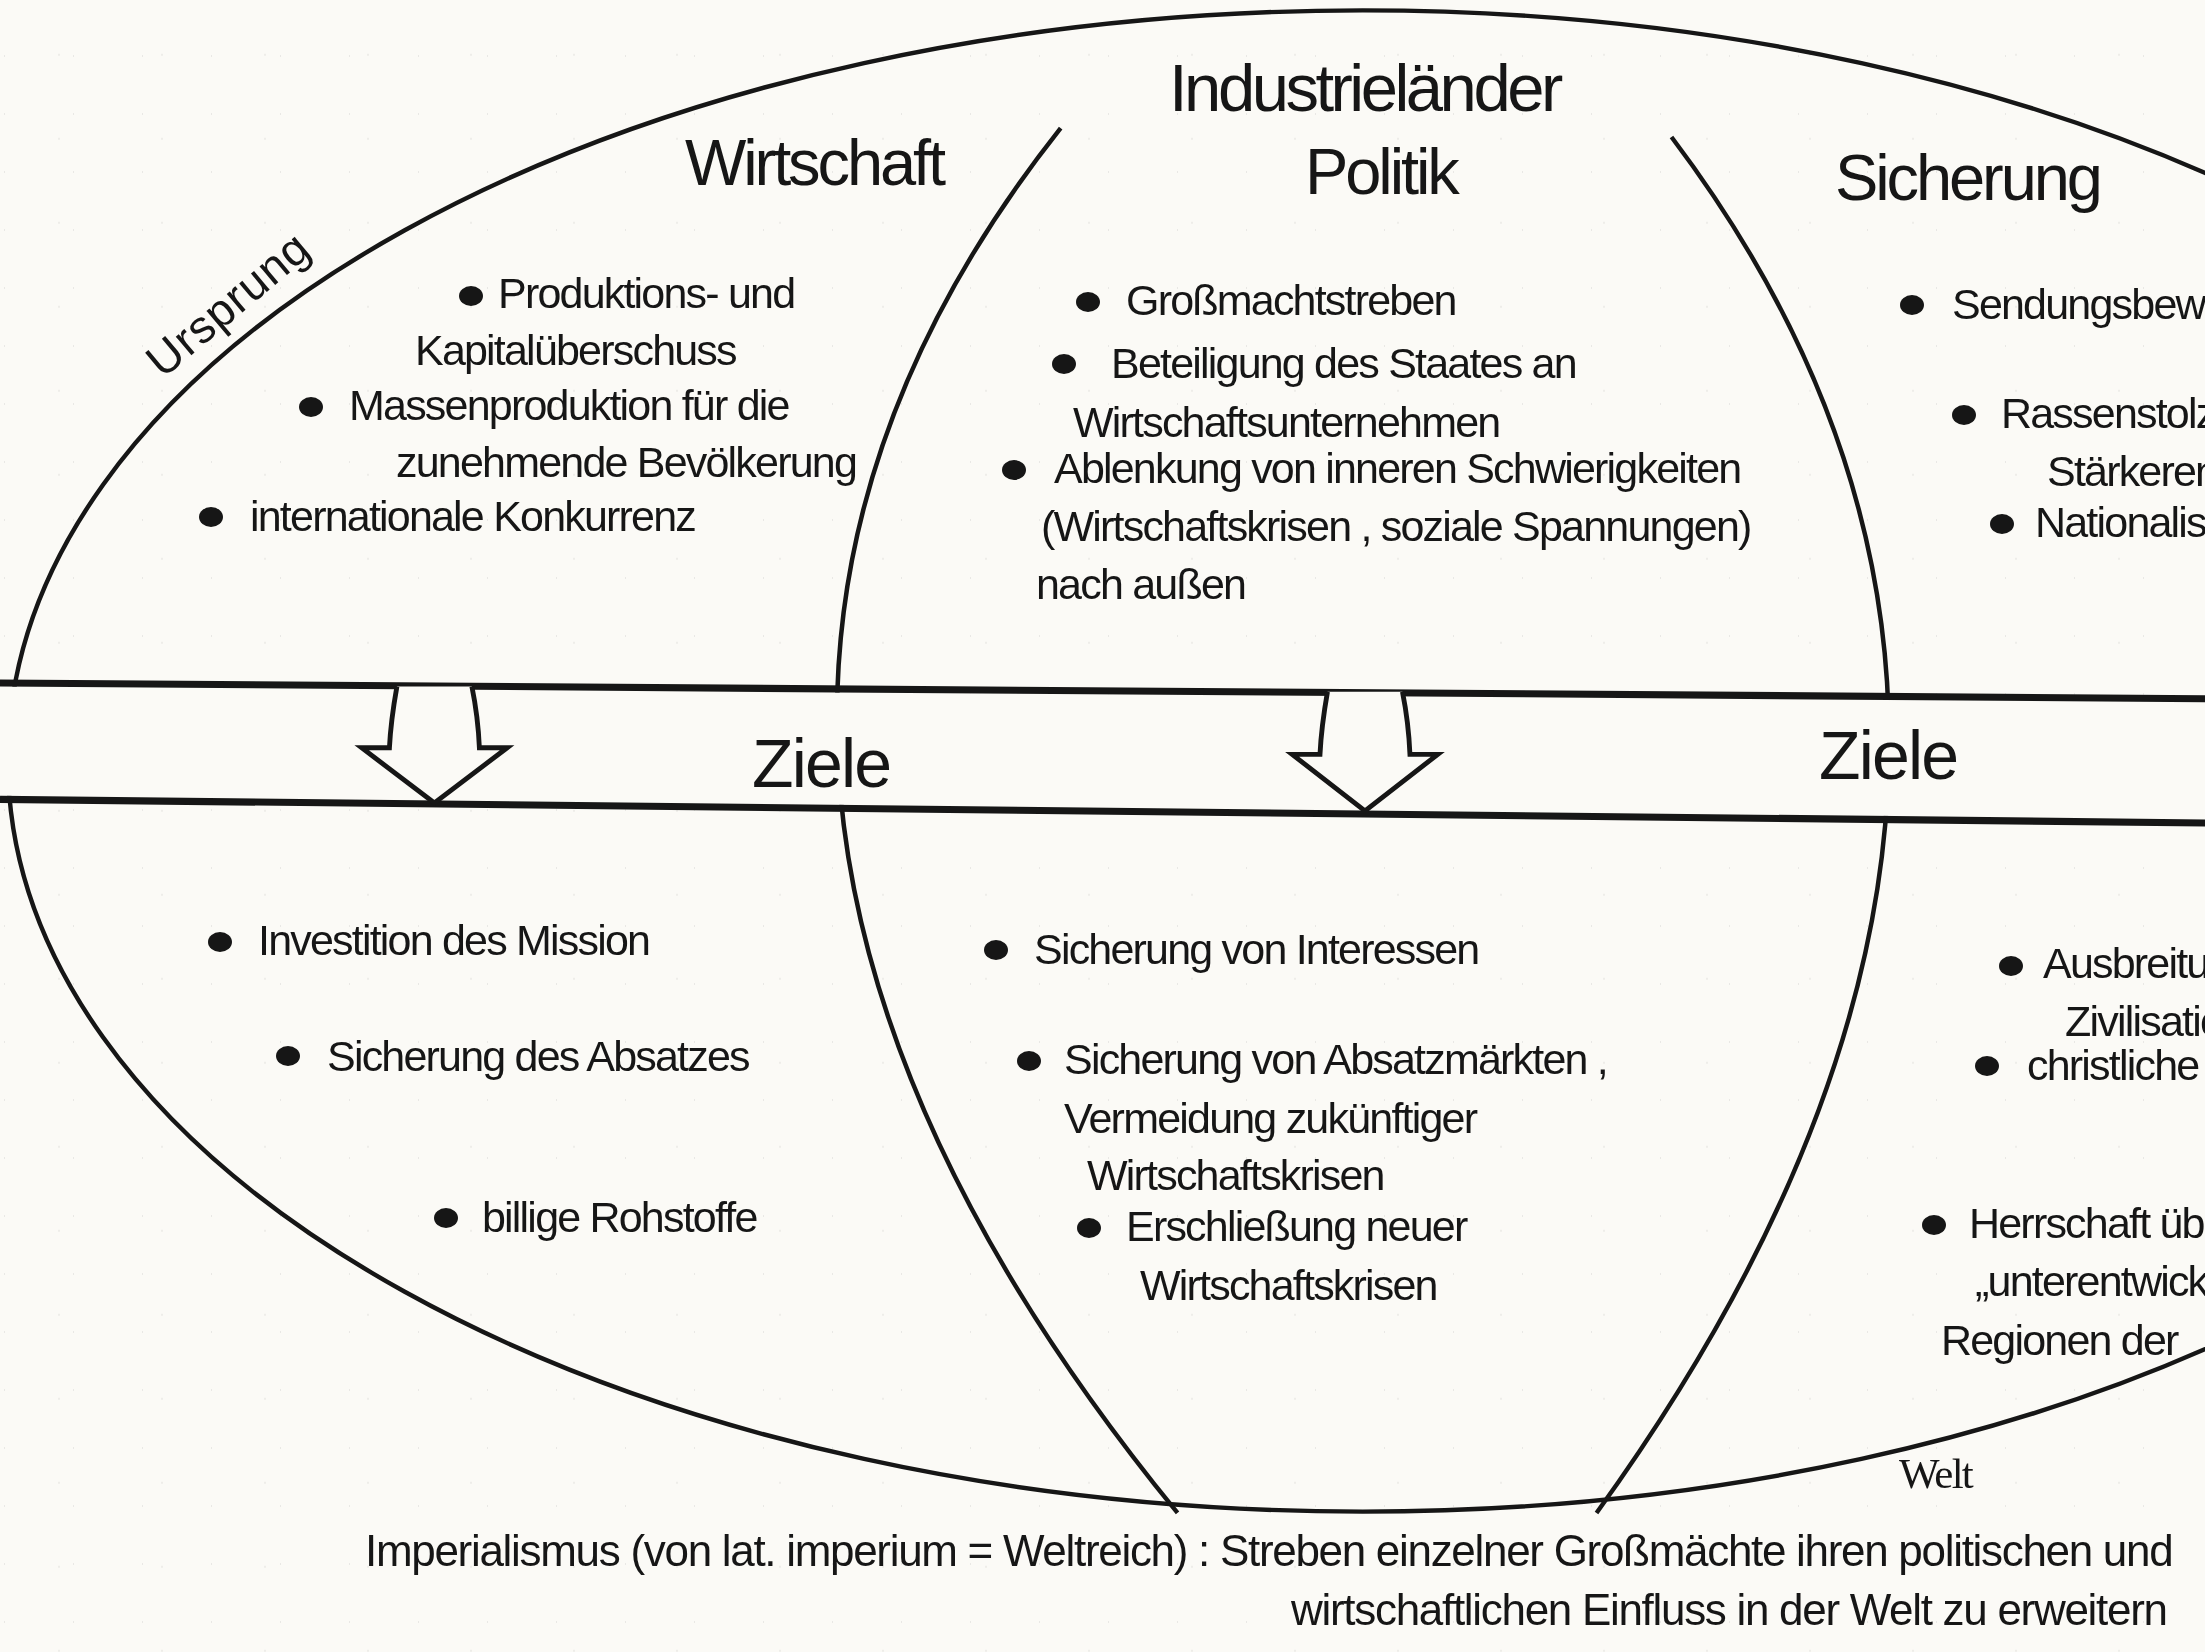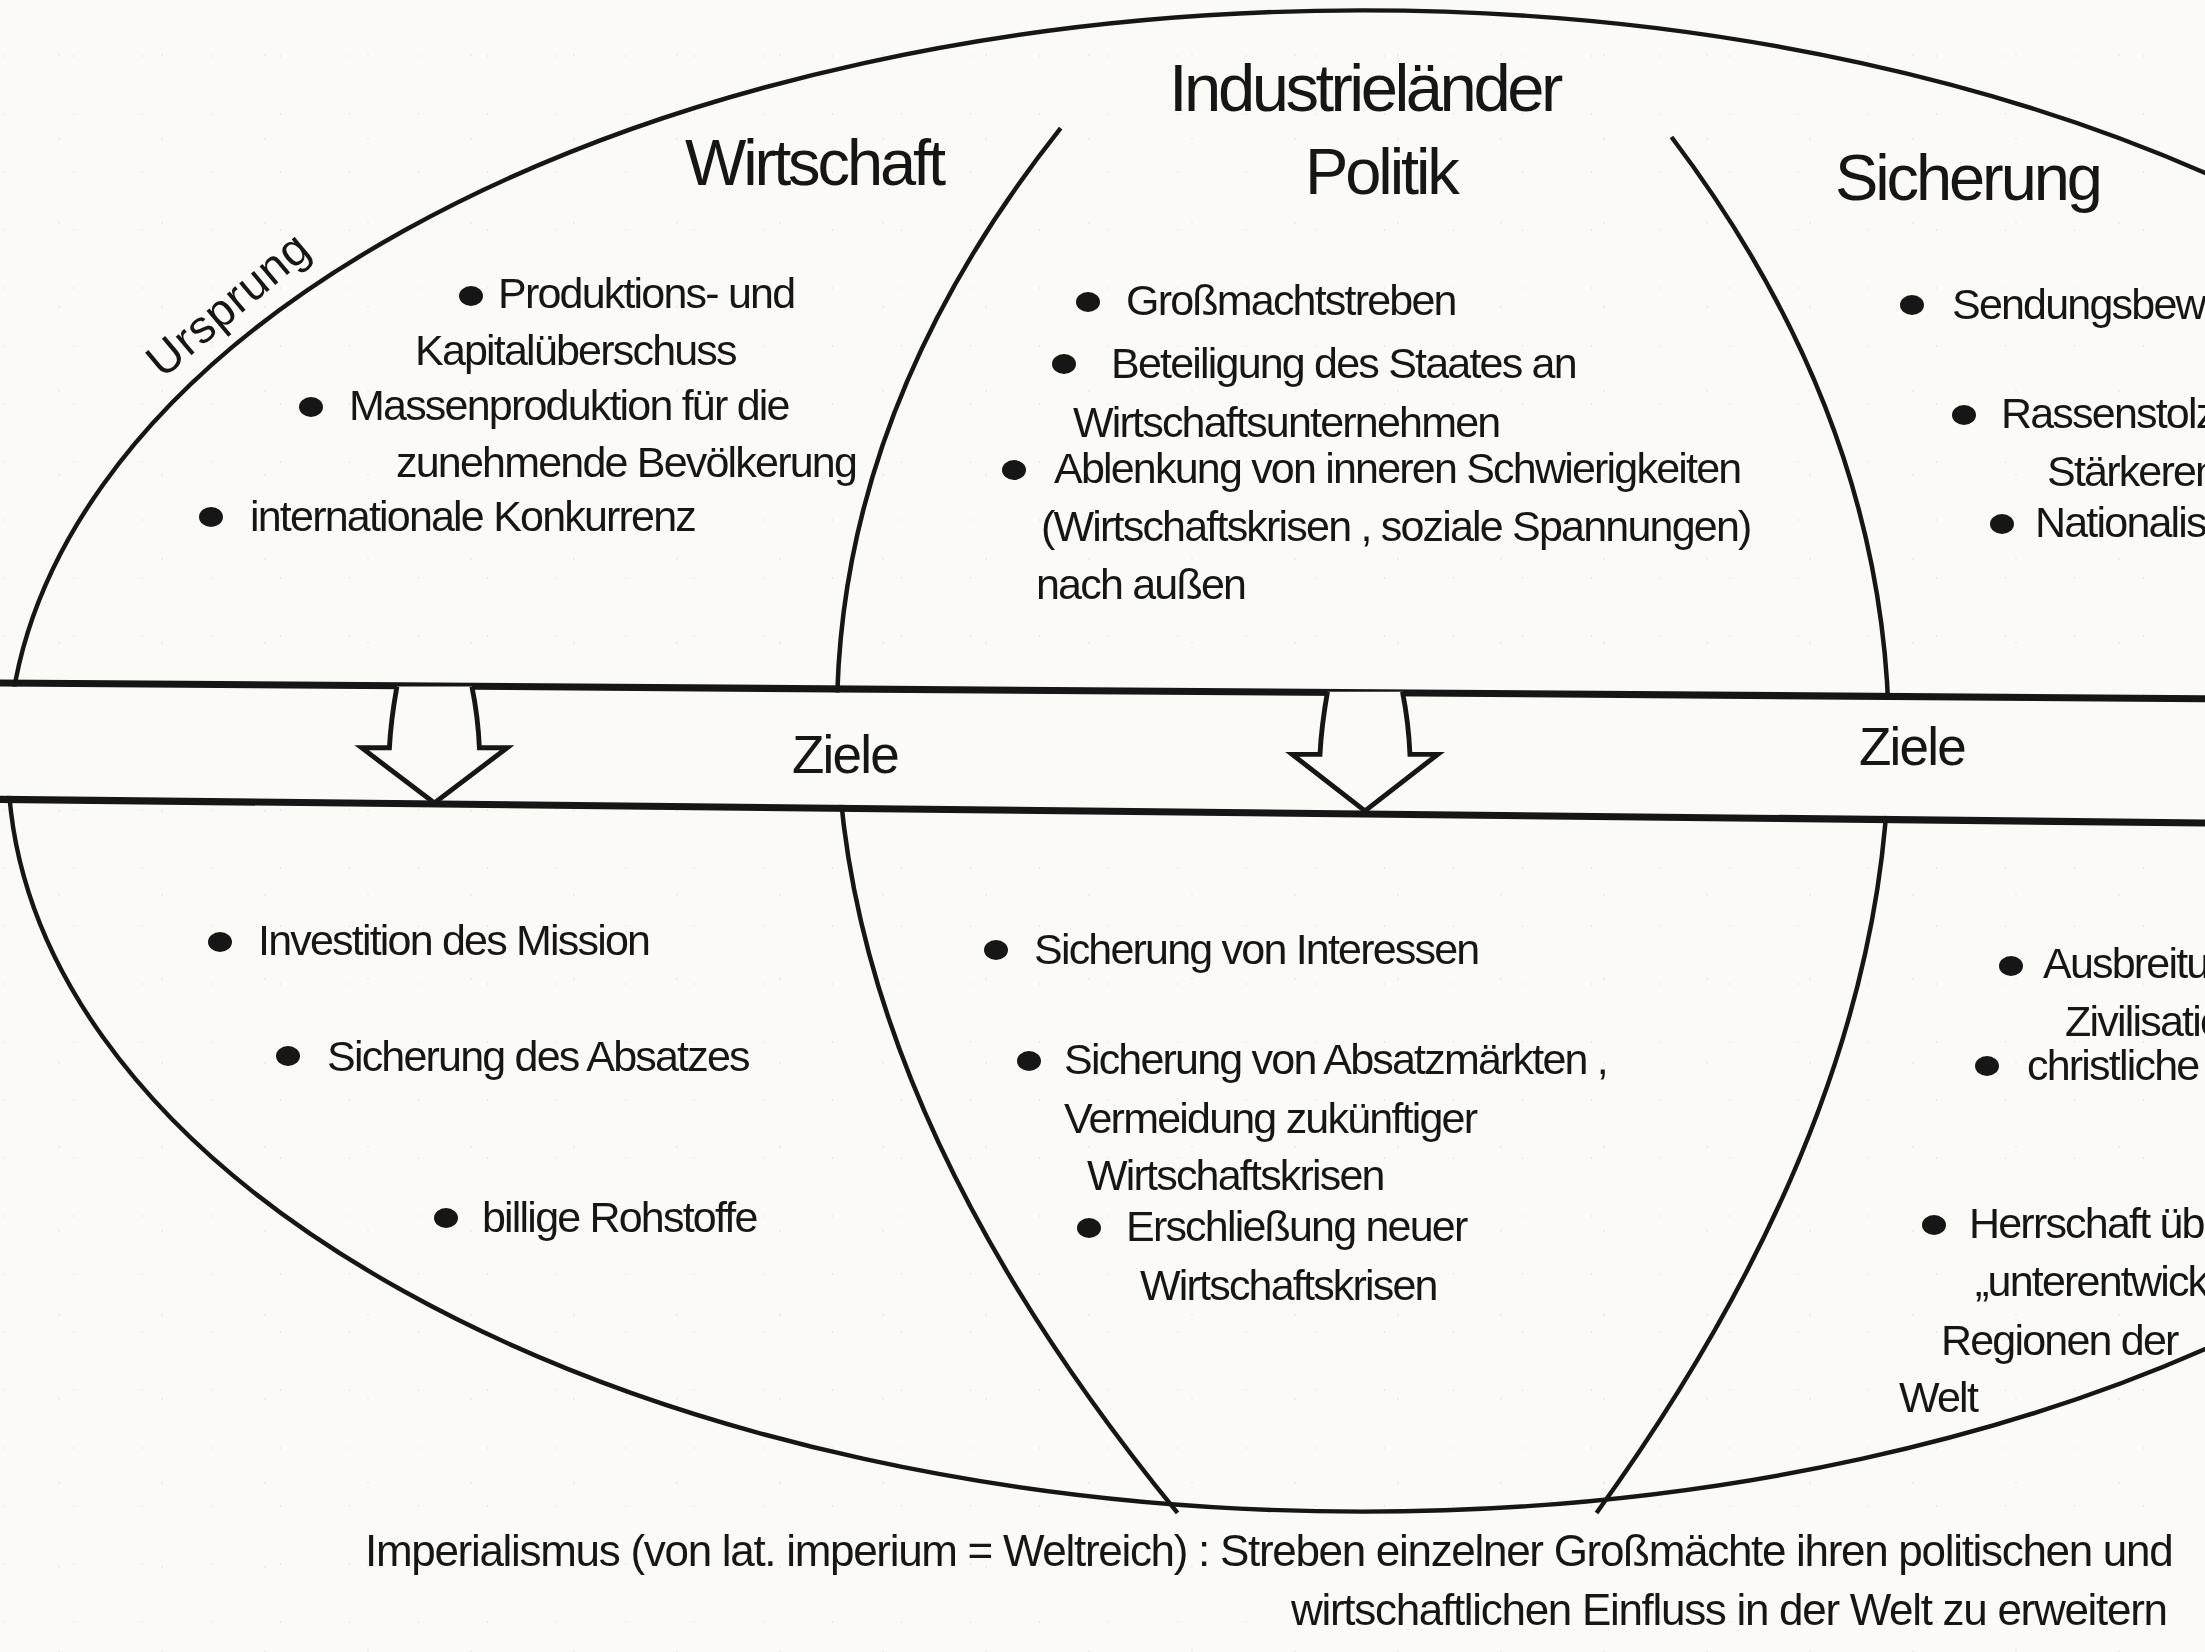--- a/index.html
+++ b/index.html
@@ -20,21 +20,21 @@
   .t{
     position:absolute;
     white-space:nowrap;
     letter-spacing:-1.8px;
     font-size:43px;
     line-height:1.1;
     color:#161616;
   }
   .hdr{font-size:65px;letter-spacing:-3.1px;}
   .title{font-size:67px;letter-spacing:-3.5px;}
-  .ziele{font-size:53px;letter-spacing:-1.8px;margin-left:40px;}
+  .ziele{font-size:68px;letter-spacing:-1.8px;}
   .cap{font-size:44px;letter-spacing:-1.3px;}
   .urspr{
     font-size:46px;letter-spacing:0.9px;
     transform:translate(-50%,-50%) rotate(-40deg);
   }
   .dot{
     position:absolute;width:24px;height:20px;
     background:#161616;border-radius:50%;
   }
 </style>
@@ -126,19 +126,19 @@
   <div class="t" style="left:2043px;top:940px;">Ausbreitung der europäischen</div>
   <div class="t" style="left:2065px;top:998px;">Zivilisation</div>
 
   <span class="dot" style="left:1975px;top:1056px;"></span>
   <div class="t" style="left:2027px;top:1042px;">christliche Mission</div>
 
   <span class="dot" style="left:1922px;top:1215px;"></span>
   <div class="t" style="left:1969px;top:1200px;">Herrschaft über</div>
   <div class="t" style="left:1975px;top:1258px;">„unterentwickelte“</div>
   <div class="t" style="left:1941px;top:1317px;">Regionen der</div>
-  <div class="t" style="left:1899px;top:1374px;">Welt</div>
+  <div class="t" style="left:1899px;top:1450px;font-family:Liberation Serif, serif;">Welt</div>
 
   <div class="t cap" style="left:365px;top:1527px;">Imperialismus (von lat. imperium = Weltreich) : Streben einzelner Großmächte ihren politischen und</div>
   <div class="t cap" style="left:1291px;top:1586px;">wirtschaftlichen Einfluss in der Welt zu erweitern</div>
 
 </div>
 
 
 </body></html>

